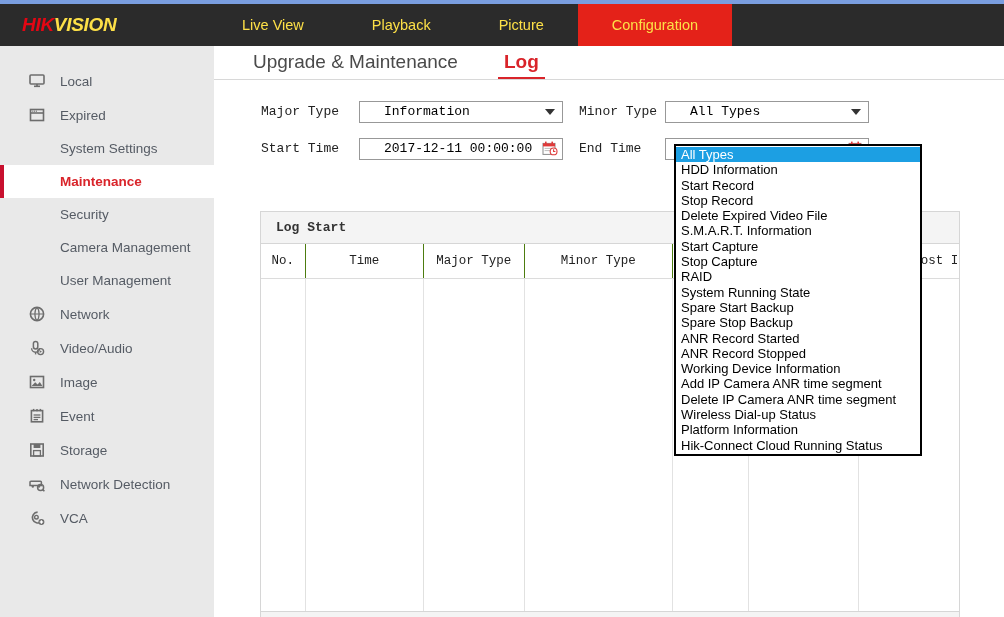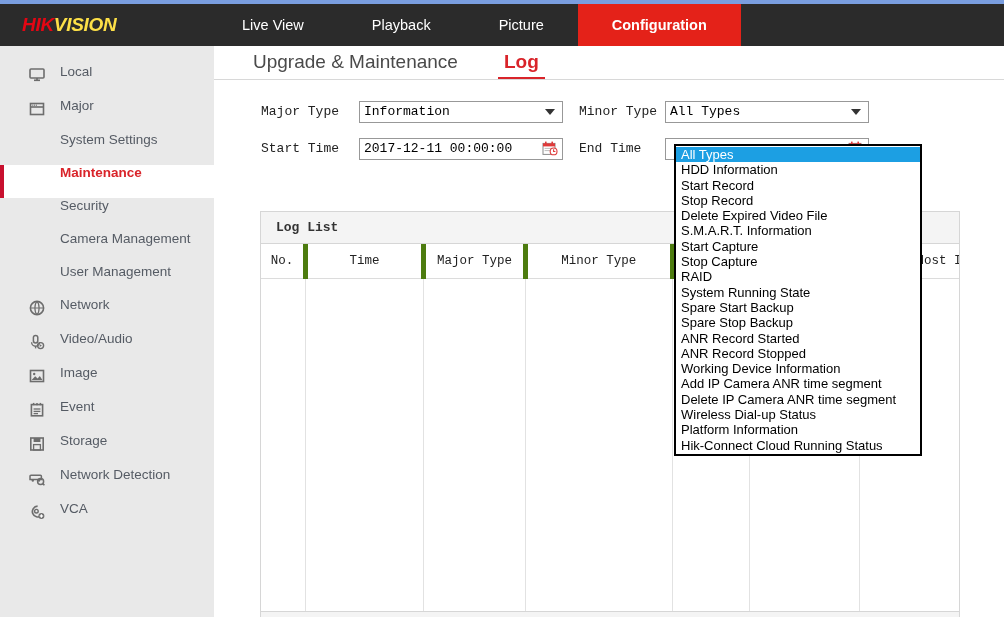--- a/index.html
+++ b/index.html
@@ -54,43 +54,43 @@
   .nav {
     display: flex;
     align-items: stretch;
     margin-left: 8px;
   }
   .nav-item {
     display: flex;
     align-items: center;
     justify-content: center;
     padding: 0 34px;
-    color: #ffffff;
+    color: #fde047;
     font-size: 14.5px;
     cursor: pointer;
     white-space: nowrap;
   }
   .nav-item.active {
     background: #e42219;
-    font-weight: bold;
+    font-weight: normal;
   }
 
   
   .sidebar {
     position: absolute;
     top: 46px; left: 0;
     width: 214px;
     height: 571px;
     background: #e9e9e9;
     box-sizing: border-box;
     padding-top: 18px;
   }
   .side-item {
     display: flex;
-    align-items: flex-start;
+    align-items: center;
     height: 34px;
     padding-left: 26px;
     box-sizing: border-box;
     color: #555b64;
     font-size: 13.5px;
     cursor: pointer;
     position: relative;
   }
   .side-item .ico {
     width: 22px;
@@ -193,21 +193,21 @@
     background: #fff;
     box-sizing: border-box;
     display: flex;
     align-items: center;
     padding: 0 4px;
     font-size: 13px;
     color: #000;
     position: relative;
     flex: none;
   }
-  .ctrl .val { flex: 1; white-space: nowrap; overflow: hidden; }
+  .ctrl .val { flex: 1; white-space: nowrap; overflow: hidden; margin-left: 20px; }
   .caret {
     width: 0; height: 0;
     border-left: 5px solid transparent;
     border-right: 5px solid transparent;
     border-top: 6px solid #333;
     margin-right: 3px;
   }
   .cal-ico {
     width: 16px; height: 15px;
     flex: none;
@@ -238,21 +238,21 @@
   table.logtable {
     width: 100%;
     border-collapse: collapse;
     table-layout: fixed;
   }
   table.logtable th {
     height: 34px;
     font-size: 12.5px;
     font-weight: normal;
     color: #222;
-    border-right: 5px solid #4d7c0f;
+    border-right: 1px solid #4d7c0f;
     border-bottom: 1px solid #dcdcdc;
     text-align: center;
     padding: 0 2px;
     overflow: hidden;
     white-space: nowrap;
   }
   table.logtable th:last-child { border-right: none; }
   table.logtable td {
     height: 330px;
     border-right: 1px solid #e2e2e2;
@@ -334,21 +334,21 @@
   <div class="side-item">
     <span class="ico">
       <svg width="18" height="18" viewBox="0 0 18 18">
           <rect x="2.5" y="3.5" width="13" height="11" fill="none" stroke="#6d6d6d" stroke-width="1.6"></rect>
           <line x1="2.5" y1="7" x2="15.5" y2="7" stroke="#6d6d6d" stroke-width="1.6"></line>
           <circle cx="4.8" cy="5.2" r="0.6" fill="#6d6d6d"></circle>
           <circle cx="6.6" cy="5.2" r="0.6" fill="#6d6d6d"></circle>
           <circle cx="8.4" cy="5.2" r="0.6" fill="#6d6d6d"></circle>
         </svg>
     </span>
-    <span>Major</span>
+    <span>Expired</span>
   </div>
 
   <div class="side-item sub">
     <span>System Settings</span>
   </div>
 
   <div class="side-item sub active">
     <span>Maintenance</span>
   </div>
 
@@ -500,21 +500,21 @@
               <rect x="3" y="0.6" width="1.6" height="3" fill="#e03a3a"></rect>
               <rect x="9.4" y="0.6" width="1.6" height="3" fill="#e03a3a"></rect>
               <circle cx="11.6" cy="10.4" r="3.4" fill="#fff" stroke="#e03a3a" stroke-width="1.1"></circle>
               <path d="M11.6 8.3 v2.2 h1.8" fill="none" stroke="#e03a3a" stroke-width="1.1"></path>
             </svg>
         </span>
       </div>
     </div>
 
     <div class="loglist">
-      <div class="loglist-head">Log List</div>
+      <div class="loglist-head">Log Start</div>
 
       <table class="logtable">
         <thead>
           <tr>
             <th style="width:6%">No.</th>
             <th style="width:17%">Time</th>
             <th style="width:14.5%">Major Type</th>
             <th style="width:21.5%">Minor Type</th>
             <th style="width:10.7%">Channel No.</th>
             <th style="width:15.8%">Local/Remote User</th>

